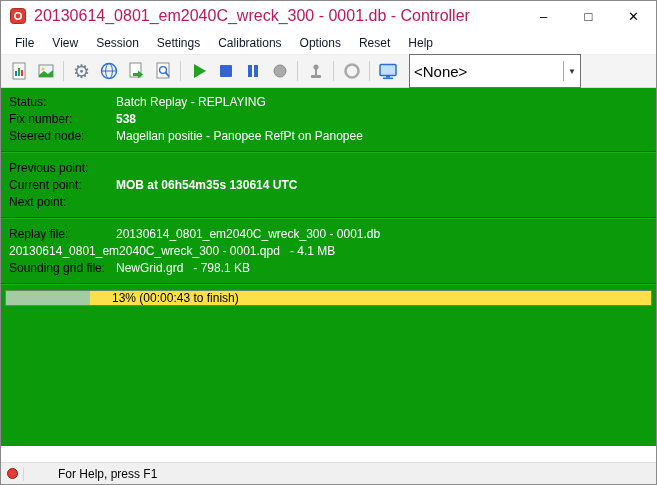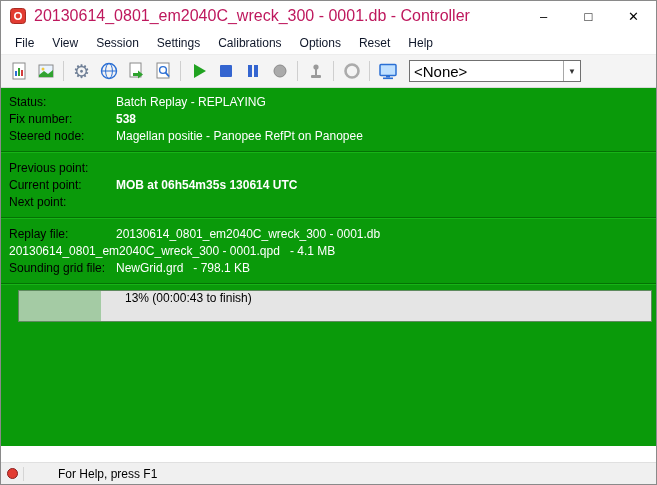--- a/index.html
+++ b/index.html
@@ -22,34 +22,34 @@
 
   
   .menubar{height:24px;background:#fff;display:flex;align-items:center;padding-left:5px;border-bottom:1px solid #ededed;flex-shrink:0;}
   .menu-item{font-size:12px;color:#0f172a;padding:4px 9px;cursor:default;}
 
   
   .toolbar{height:33px;background:#f4f4f4;display:flex;align-items:center;padding:0 4px;border-bottom:1px solid #d9d9d9;flex-shrink:0;}
   .tbtn{width:27px;height:26px;display:flex;align-items:center;justify-content:center;border:1px solid transparent;}
   .tsep{width:1px;height:20px;background:#cfcfcf;margin:0 4px;flex-shrink:0;}
   .gear-glyph{font-size:19px;color:#6f7f96;line-height:1;}
-  .dropdown{margin-left:8px;width:172px;height:22px;border:1px solid #707070;background:#fff;display:flex;align-items:center;}
+  .dropdown{margin-left:8px;width:172px;height:34px;border:1px solid #707070;background:#fff;display:flex;align-items:center;}
   .dd-value{flex:1;font-size:15px;color:#000;padding-left:4px;white-space:nowrap;overflow:hidden;}
   .dd-arrow{width:17px;height:20px;border-left:1px solid #a8a8a8;display:flex;align-items:center;justify-content:center;font-size:8px;color:#333;background:#fff;}
 
   
   .main{flex:1;background:var(--main-bg);overflow:hidden;display:flex;flex-direction:column;}
   .group{padding:6px 0 5px 0;}
   .row{display:flex;padding:1px 0 1px 8px;font-size:12px;line-height:15px;}
   .row .label{width:107px;flex-shrink:0;color:#000;}
   .row .value{color:#fff;white-space:pre;}
   .row .value.bold{font-weight:bold;}
   .sep{height:0;border-top:1px solid #047204;border-bottom:1px solid #17b317;margin:1px 0;}
 
-  .progress{position:relative;height:32px;background:#e5e5e5;border:1px solid #5f8a5f;margin:4px 4px 0 17px;}
+  .progress{position:relative;height:16px;background:#fde047;border:1px solid #5f8a5f;margin:4px 4px 0 4px;}
   .progress-fill{position:absolute;left:0;top:0;bottom:0;background:var(--progress-fill);}
   .progress-text{position:absolute;left:106px;top:1px;font-size:12px;line-height:13px;color:#000;}
 
   
   .statusbar{height:22px;background:#f0f0f0;border-top:1px solid #e0e0e0;display:flex;align-items:center;flex-shrink:0;margin-top:16px;}
   .status-icon-cell{width:22px;display:flex;align-items:center;justify-content:center;}
   .status-dot{width:11px;height:11px;border-radius:50%;background:var(--accent-red);border:1px solid #8a1f1f;}
   .status-vsep{width:1px;height:14px;background:#d5d5d5;}
   .status-text{font-size:12px;color:#000;padding-left:34px;}
 

